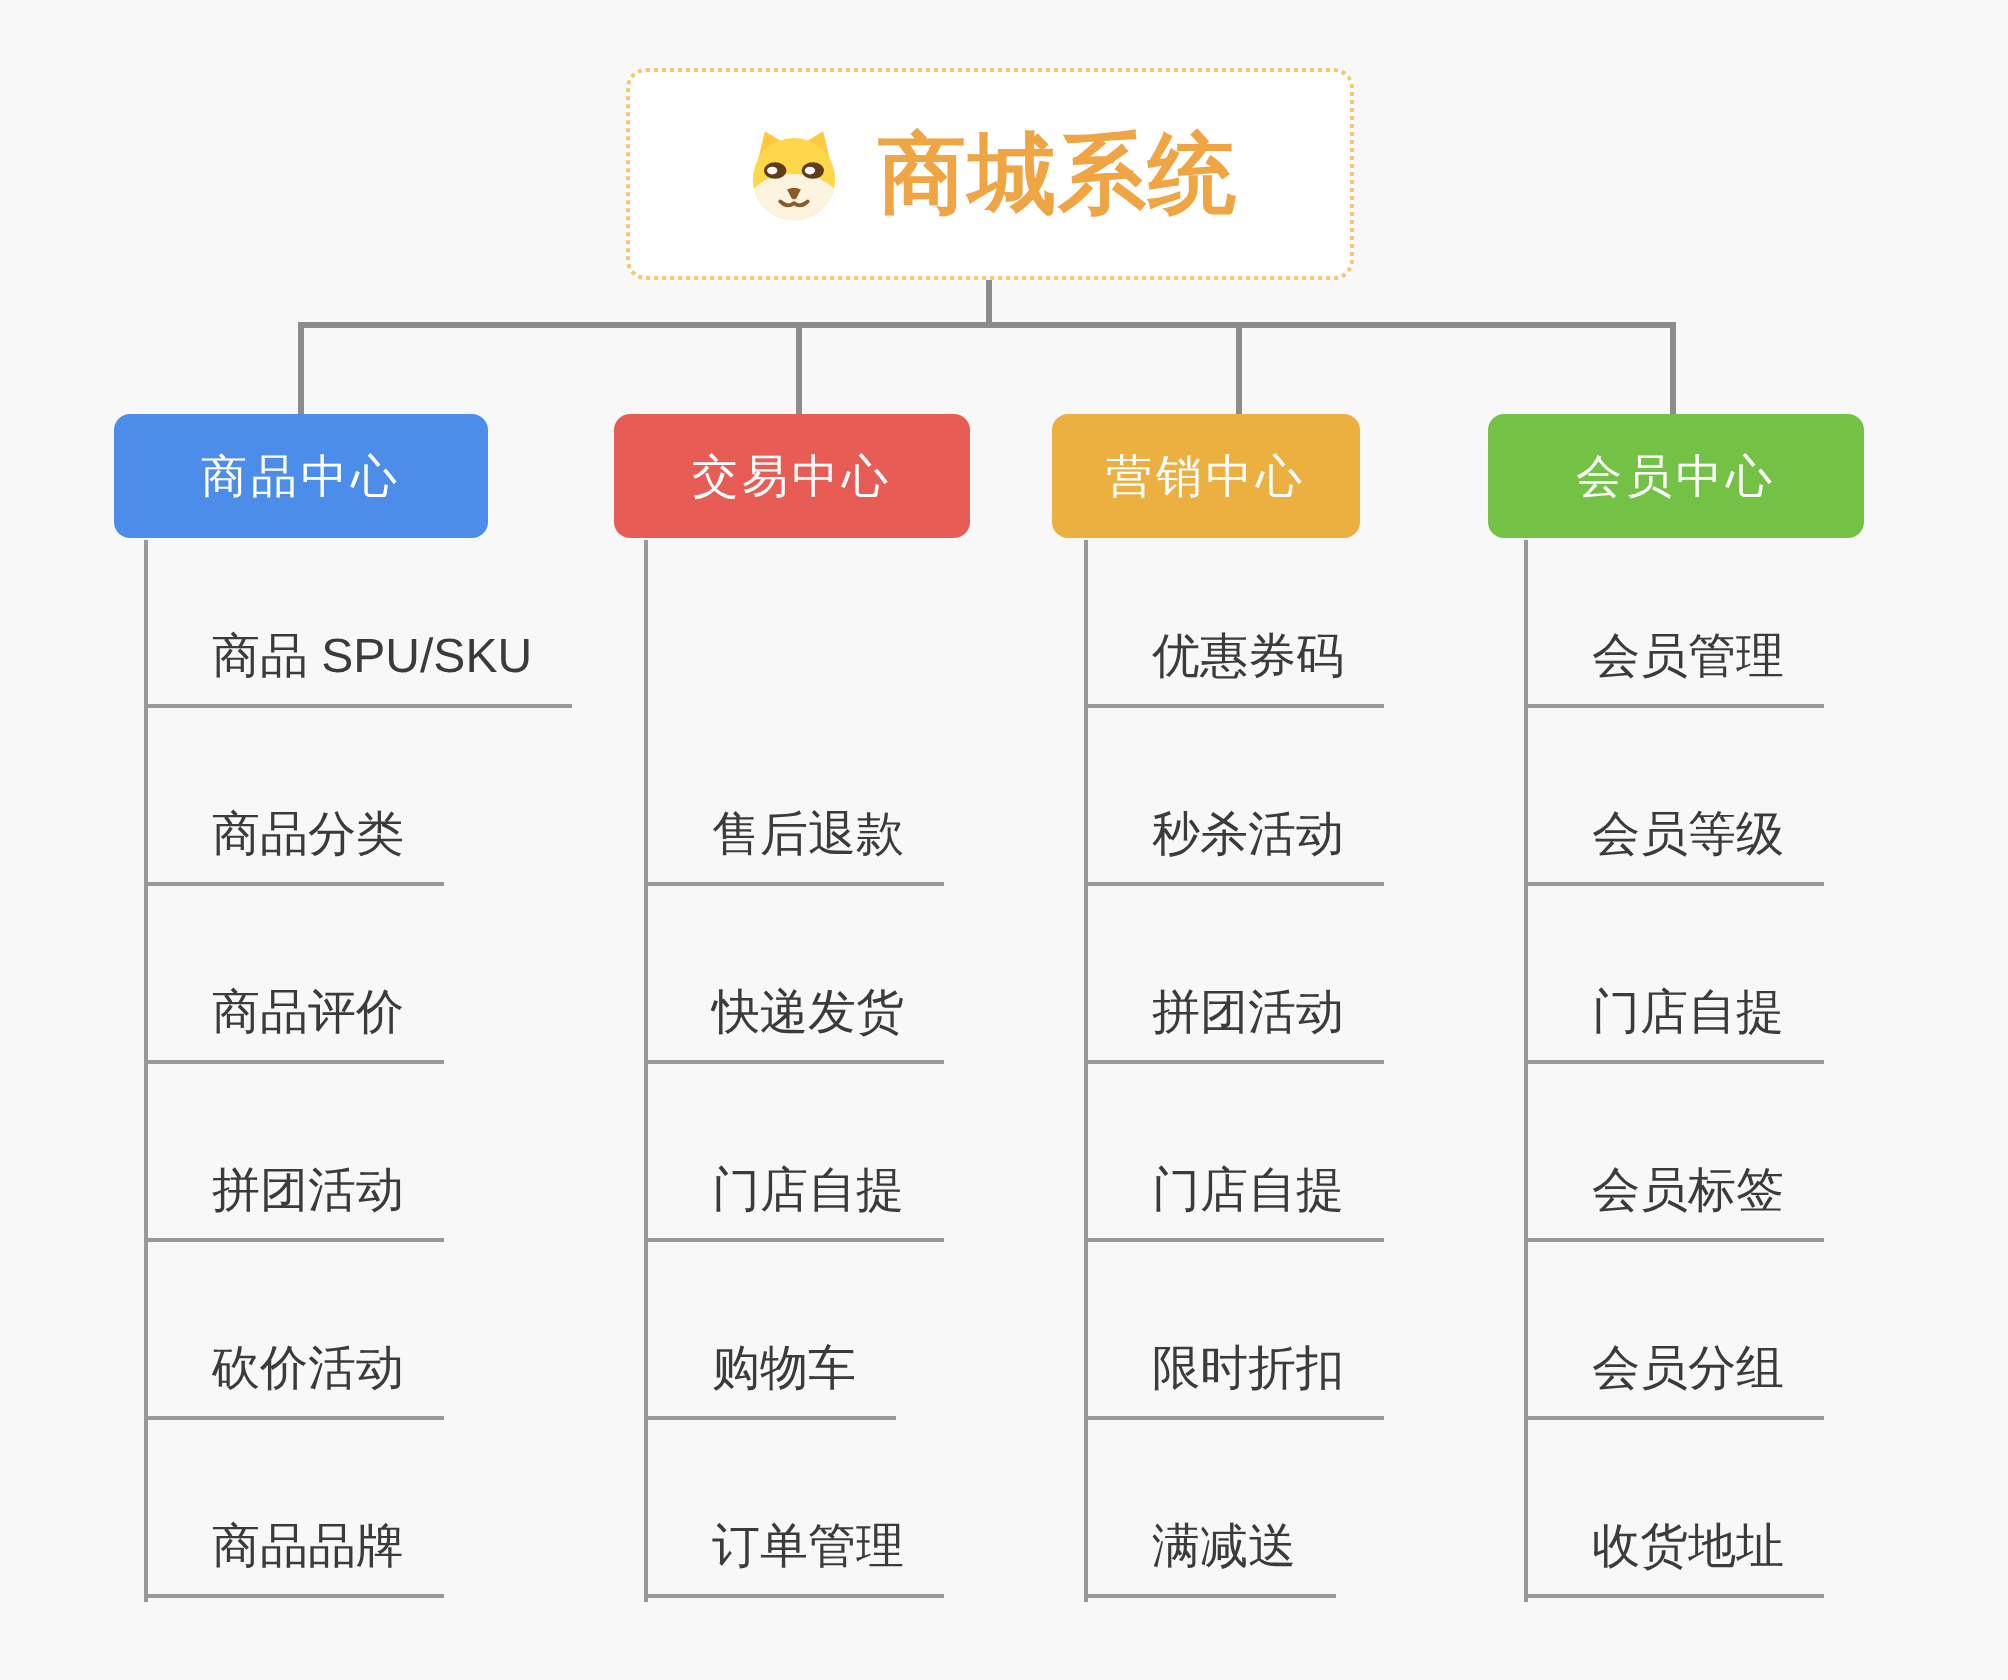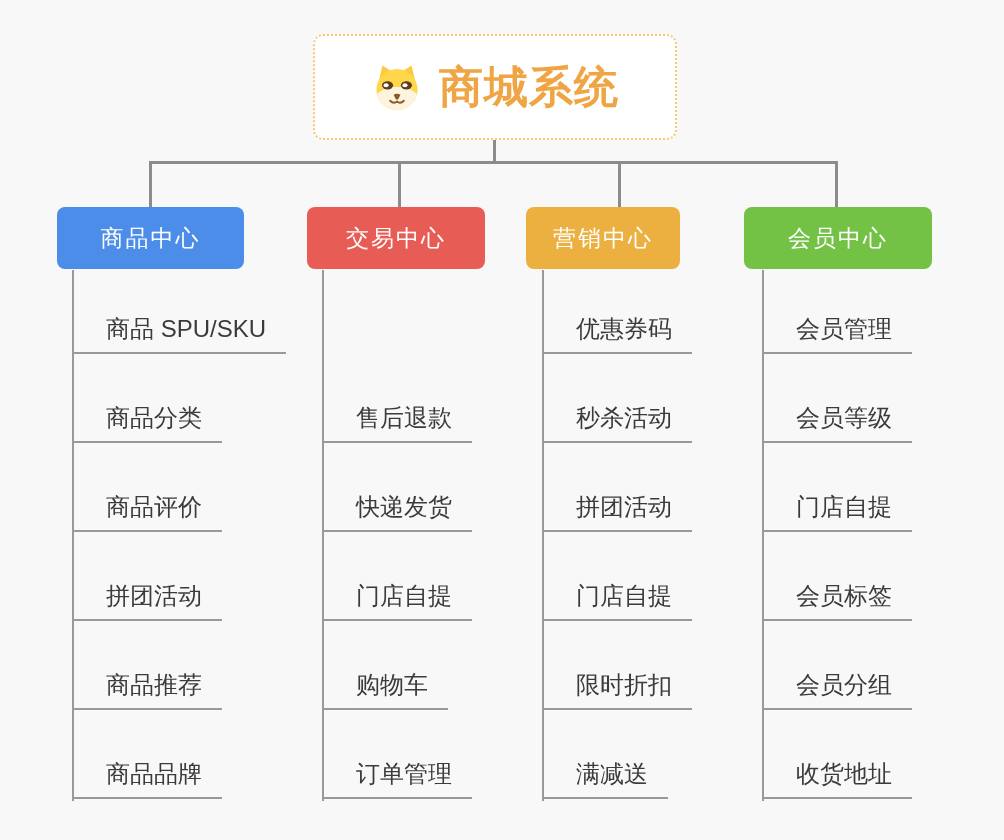--- a/index.html
+++ b/index.html
@@ -70,21 +70,21 @@
   <div class="branch b1" style="background-color: rgb(231, 93, 86);">交易中心</div>
   <div class="branch b2" style="background-color: rgb(236, 176, 65);">营销中心</div>
   <div class="branch b3" style="background-color: rgb(115, 193, 69);">会员中心</div>
 
   <div class="col c0">
     <div class="trunk"></div>
     <div class="leaf r0">商品 SPU/SKU</div>
     <div class="leaf r1">商品分类</div>
     <div class="leaf r2">商品评价</div>
     <div class="leaf r3">拼团活动</div>
-    <div class="leaf r4">商品推荐</div>
+    <div class="leaf r4">砍价活动</div>
     <div class="leaf r5">商品品牌</div>
   </div>
 
   <div class="col c1">
     <div class="trunk"></div>
     <div class="leaf r1">售后退款</div>
     <div class="leaf r2">快递发货</div>
     <div class="leaf r3">门店自提</div>
     <div class="leaf r4">购物车</div>
     <div class="leaf r5">订单管理</div>

